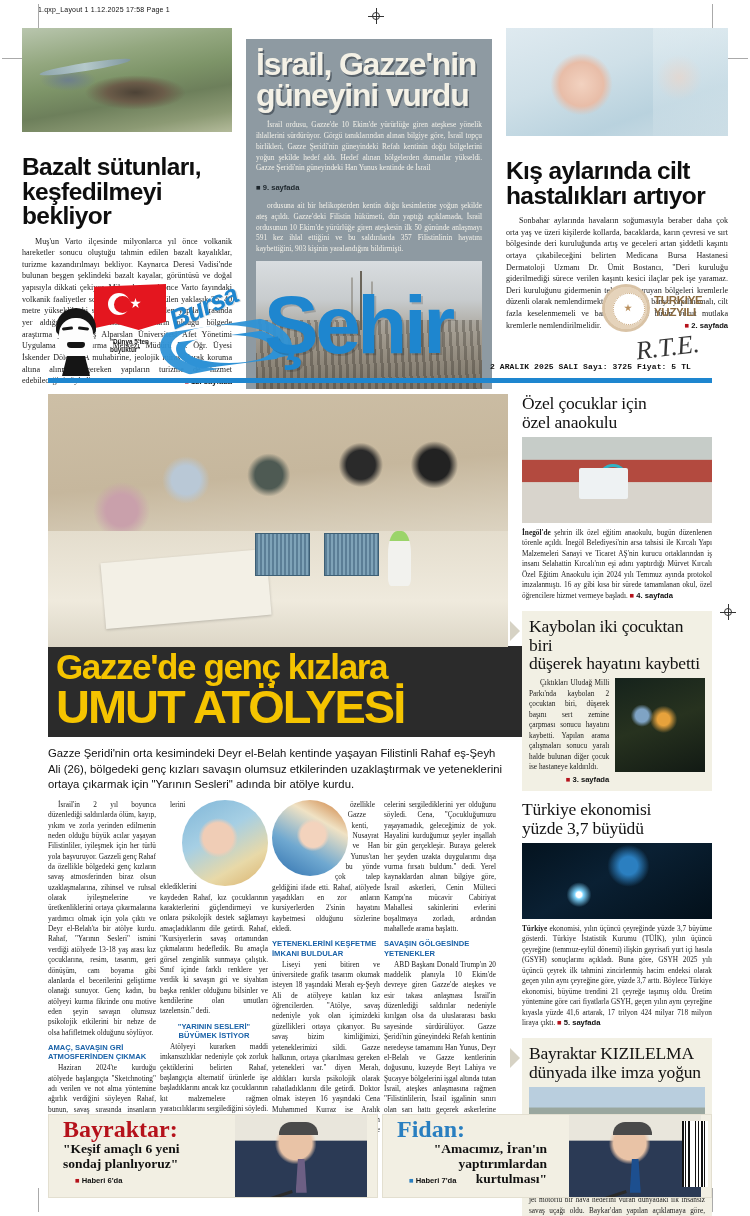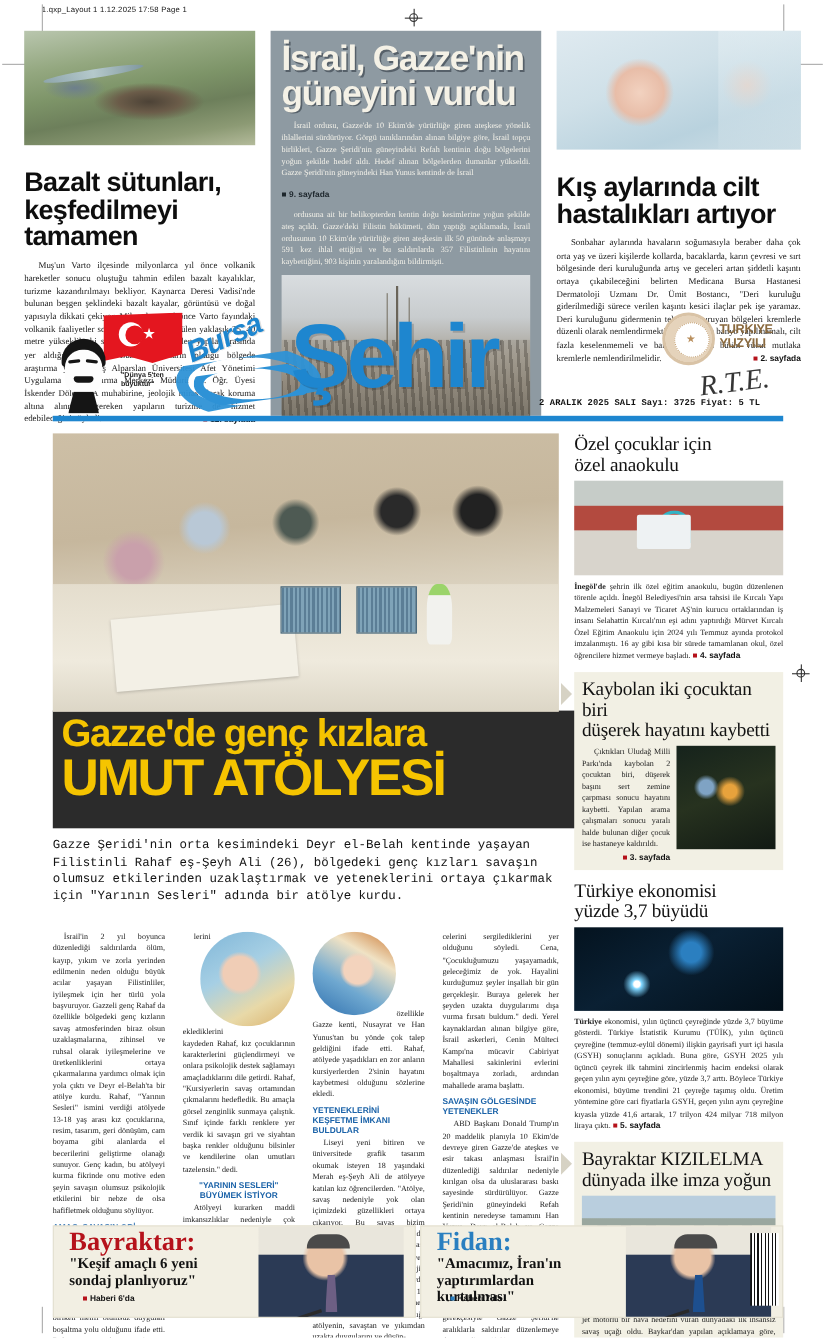--- a/index.html
+++ b/index.html
@@ -34,21 +34,21 @@
   }
 
   
   .page { position: absolute; left: 22px; top: 28px; width: 706px; height: 1170px; }
 
   
   .toprow { position: absolute; left: 0; top: 0; width: 706px; height: 248px; }
 
   .tz { position: absolute; }
   .tz-left  { left: 0;   top: 0; width: 210px; }
-  .tz-mid   { left: 224px; top: 0; width: 246px; }
+  .tz-mid   { left: 224px; top: 11px; width: 246px; }
   .tz-right { left: 484px; top: 0; width: 222px; }
 
   .photo { width: 100%; position: relative; overflow: hidden; background: #cdd3cf; }
 
   
   .ph-basalt { height: 104px;
     background:
       radial-gradient(ellipse 70px 24px at 54% 62%, #4c4236 0%, #6b5c49 40%, rgba(120,110,90,0) 72%),
       radial-gradient(ellipse 40px 16px at 22% 50%, #6d7f8c 0%, rgba(109,127,140,0) 70%),
       linear-gradient(170deg, #b9c6ae 0%, #93a77f 28%, #7d9468 48%, #6d7f5b 66%, #8c9a74 85%, #b4bb9b 100%);
@@ -284,38 +284,38 @@
   }
   .hero-photo .crate1 { left: 45%; }
   .hero-photo .crate2 { left: 60%; }
   .hero-photo .bottle {
     position:absolute; left:74%; bottom:24%; width:5%; height:22%;
     background: linear-gradient(180deg,#9bd46a 0 18%, #f2f2ee 19% 100%);
     border-radius: 40% 40% 14% 14%;
   }
 
   .hero-title-box {
-    width: 496px; background: #2b2b2b; padding: 4px 8px 24px 8px;
+    width: 496px; background: #2b2b2b; padding: 4px 8px 8px 8px;
     margin-top: -1px;
   }
   .hero-l1 {
     font-family:"Liberation Sans", sans-serif; font-weight:bold;
     font-size: 35px; line-height: .98; color:#f5c400; letter-spacing:-1.4px;
   }
   .hero-l2 {
     font-family:"Liberation Sans", sans-serif; font-weight:bold;
     font-size: 47px; line-height: .96; color:#f5c400; letter-spacing:-2px;
   }
   .hero-deck {
-    font-family:Liberation Mono, monospace;
+    font-family:Liberation Sans, sans-serif;
     font-size: 11.3px; line-height: 1.34; color:#121212;
     margin-top: 9px; width: 460px;
   }
 
-  .art-cols { display:flex; gap: 16px; margin-top: 24px; width: 460px; }
+  .art-cols { display:flex; gap: 4px; margin-top: 8px; width: 460px; }
   .art-col { width: 108px; }
   .art-col.wide { width: 112px; }
   .art-body {
     font-family:"Liberation Serif", serif;
     font-size: 7.3px; line-height: 1.42; color:#1b1b1b;
     text-align: justify; text-indent: 10px; hyphens: auto;
   }
   .art-body.noind { text-indent: 0; }
   .subhd {
     font-family:"Liberation Sans", sans-serif; font-weight:bold;
@@ -404,21 +404,21 @@
   
   .promo {
     position: absolute; left: 26px; top: 1086px; width: 706px; height: 84px;
     display: flex; gap: 4px;
   }
   .promo-box {
     position: relative; background: #f2efe3; overflow: hidden;
     border: 1px solid #e3dfd0;
   }
   .promo-a { width: 330px; }
-  .promo-b { width: 330px; }
+  .promo-b { width: 330px; text-align: right; }
   .promo-name {
     position:absolute; left: 14px; top: 2px;
     font-family:"Liberation Serif", serif; font-weight:bold;
     font-size: 24px; line-height:1;
   }
   .promo-a .promo-name { color:#b5121b; }
   .promo-b .promo-name { color:#2a7fc0; }
   .promo-quote {
     position:absolute; left: 14px; top: 26px; width: 150px;
     font-family:"Liberation Serif", serif; font-weight:bold;
@@ -478,21 +478,21 @@
 <div class="mark-v" style="left:38px; top:1188px; height:24px;"></div>
 <div class="mark-v" style="left:712px; top:1188px; height:24px;"></div>
 
 <div class="page">
 
   <div class="toprow">
 
     <div class="tz tz-left">
       <div class="photo ph-basalt"></div>
       <div class="hd hd-teaser">Bazalt sütunları,</div>
-      <div class="hd hd-teaser" style="margin-top:0">keşfedilmeyi tamamen</div>
+      <div class="hd hd-teaser" style="margin-top:0">keşfedilmeyi bekliyor</div>
       <div class="bodytxt">Muş'un Varto ilçesinde milyonlarca yıl önce volkanik hareketler sonucu oluştuğu tahmin edilen bazalt kayalıklar, turizme kazandırılmayı bekliyor. Kaynarca Deresi Vadisi'nde bulunan beşgen şeklindeki bazalt kayalar, görüntüsü ve doğal yapısıyla dikkati çekiyor. Milyonlarca yıl önce Varto fayındaki volkanik faaliyetler sonucu oluştuğu düşünülen yaklaşık 35, 40 metre yükseklikteki sütunların ender görülen yapılar arasında yer aldığı belirtiliyor. Bazalt sütunların olduğu bölgede araştırma yapan Muş Alparslan Üniversitesi Afet Yönetimi Uygulama ve Araştırma Merkezi Müdürü Dr. Öğr. Üyesi İskender Dölek, AA muhabirine, jeolojik miras olarak koruma altına alınması gereken yapıların turizme de hizmet edebileceğini söyledi.</div>
       <div class="pgref" style="text-align:right; margin-top:-10px;"><span class="sq">■</span> <span>12. sayfada</span></div>
     </div>
 
     <div class="tz tz-mid">
       <div class="midbox">
         <div class="hd-white">İsrail, Gazze'nin</div>
         <div class="hd-white">güneyini vurdu</div>
         <div class="mid-cols">
           <div class="c">

